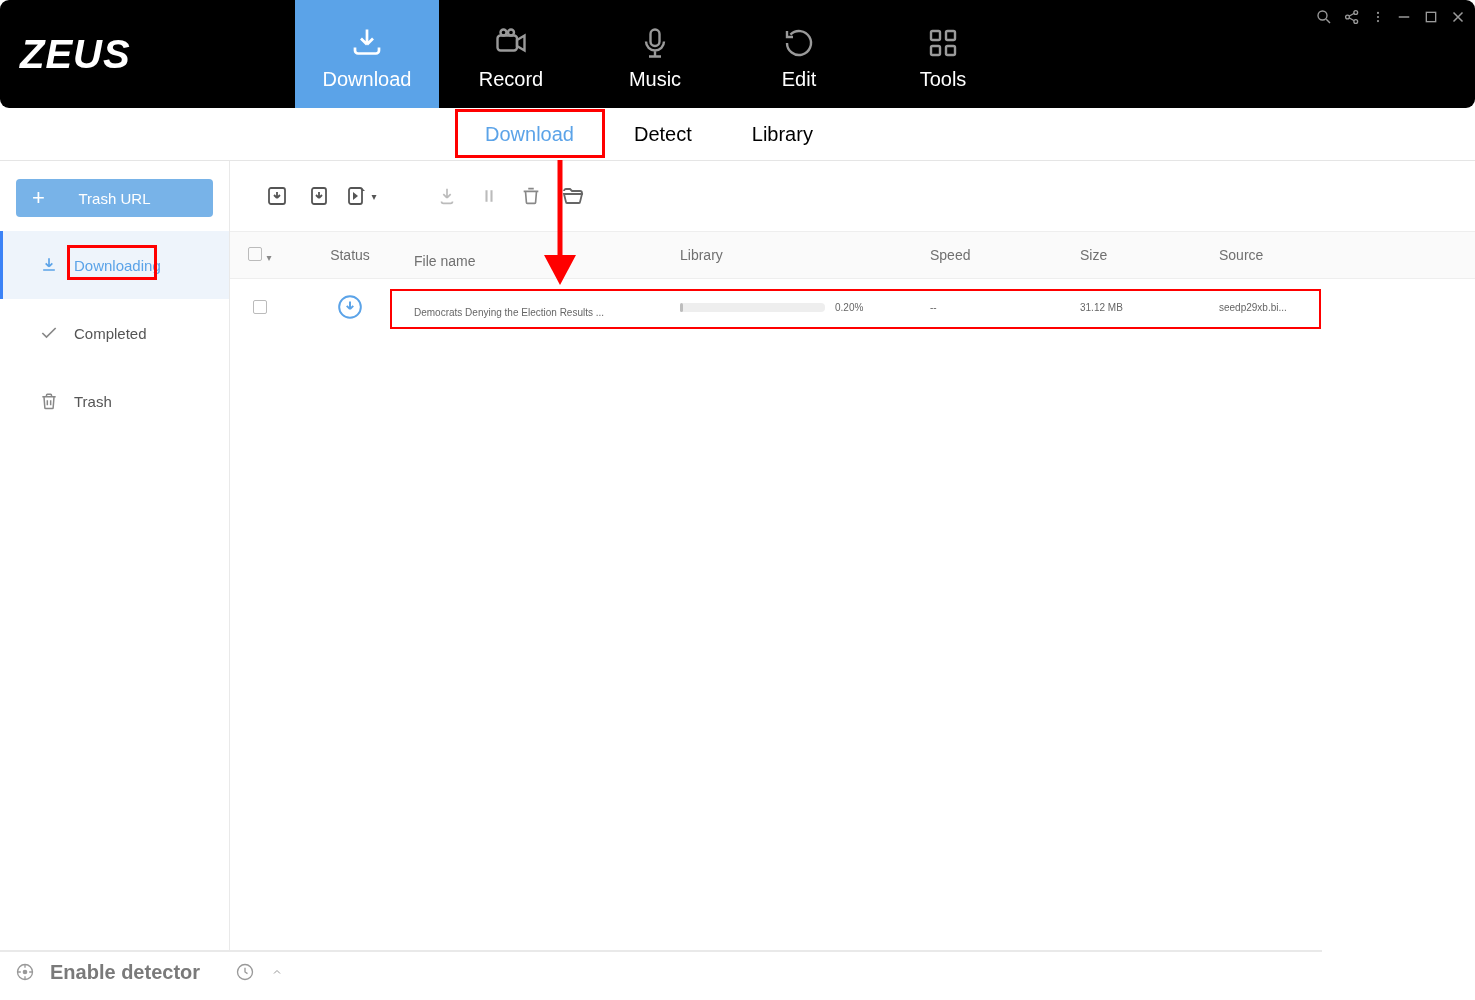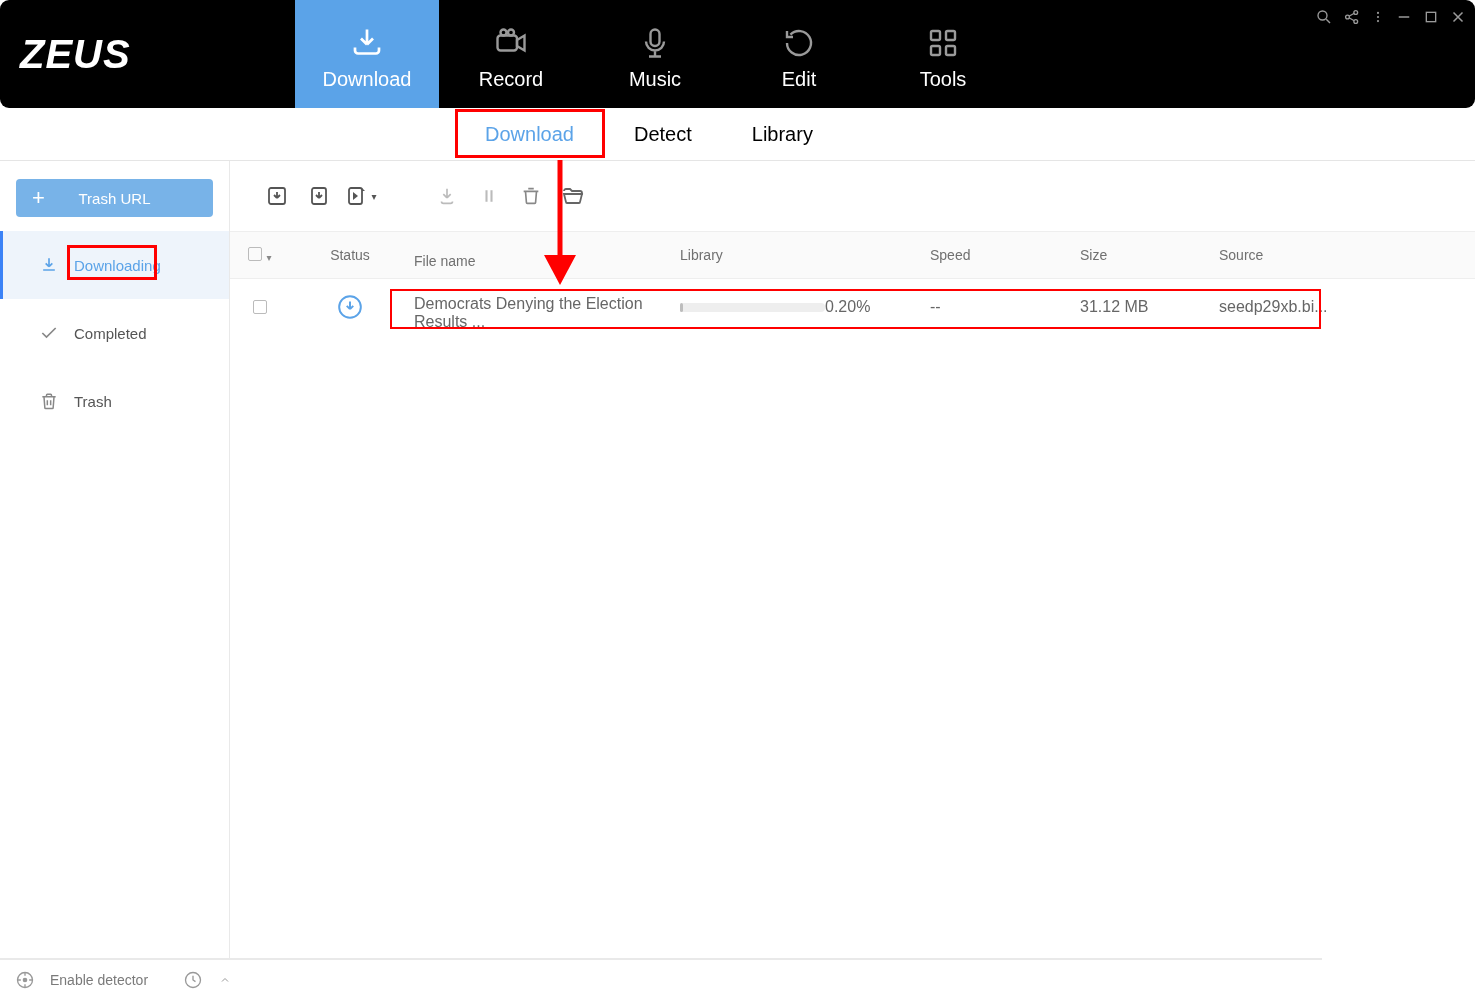--- a/index.html
+++ b/index.html
@@ -202,52 +202,53 @@
   .col-prog   { width: 250px; }
   .col-speed  { width: 150px; }
   .col-size   { width: 135px; }
   .col-source { flex: 1; padding-left: 4px; }
 
   .row {
     height: 56px;
     display: flex;
     align-items: center;
     color: #666;
-    font-size: 16px;
+    font-size: 10px;
     position: relative;
   }
-  .row .prog-wrap { display:flex; align-items:center; }
+  .row .prog-wrap { display:flex; align-items:center; gap:10px; }
   .progbar {
     width: 145px; height: 9px; background: #eee; border-radius: 4px; position: relative;
   }
   .progbar .fill {
     height: 100%; background: #bdbdbd; border-radius: 4px;
     width: 2%;
   }
   .checkbox {
     width: 14px; height: 14px; border: 1.5px solid #bbb; border-radius: 2px; display:inline-block;
   }
   .header-check .caret {
     margin-left: 4px; font-size: 10px; color:#888; display:inline-block;
   }
 
   
   .statusbar {
     position: absolute;
-    left: 0; bottom: 0;
+    left: 0; bottom: 8px;
     width: 1322px;
     height: 42px;
     border-top: 2px solid #e9e9e9;
     display: flex;
     align-items: center;
     gap: 14px;
     padding-left: 14px;
     color: #7a7a7a;
-    font-size: 14px;
+    font-size: 20px;
     background: #fff;
+    font-weight: bold;
   }
   .statusbar .sb-icon { width: 22px; display:flex; justify-content:center; color:#888; cursor:pointer; }
 </style>
 </head>
 <body>
 
 <div class="topbar">
   <div class="logo">ZEUS</div>
   <div class="topnav">
 

